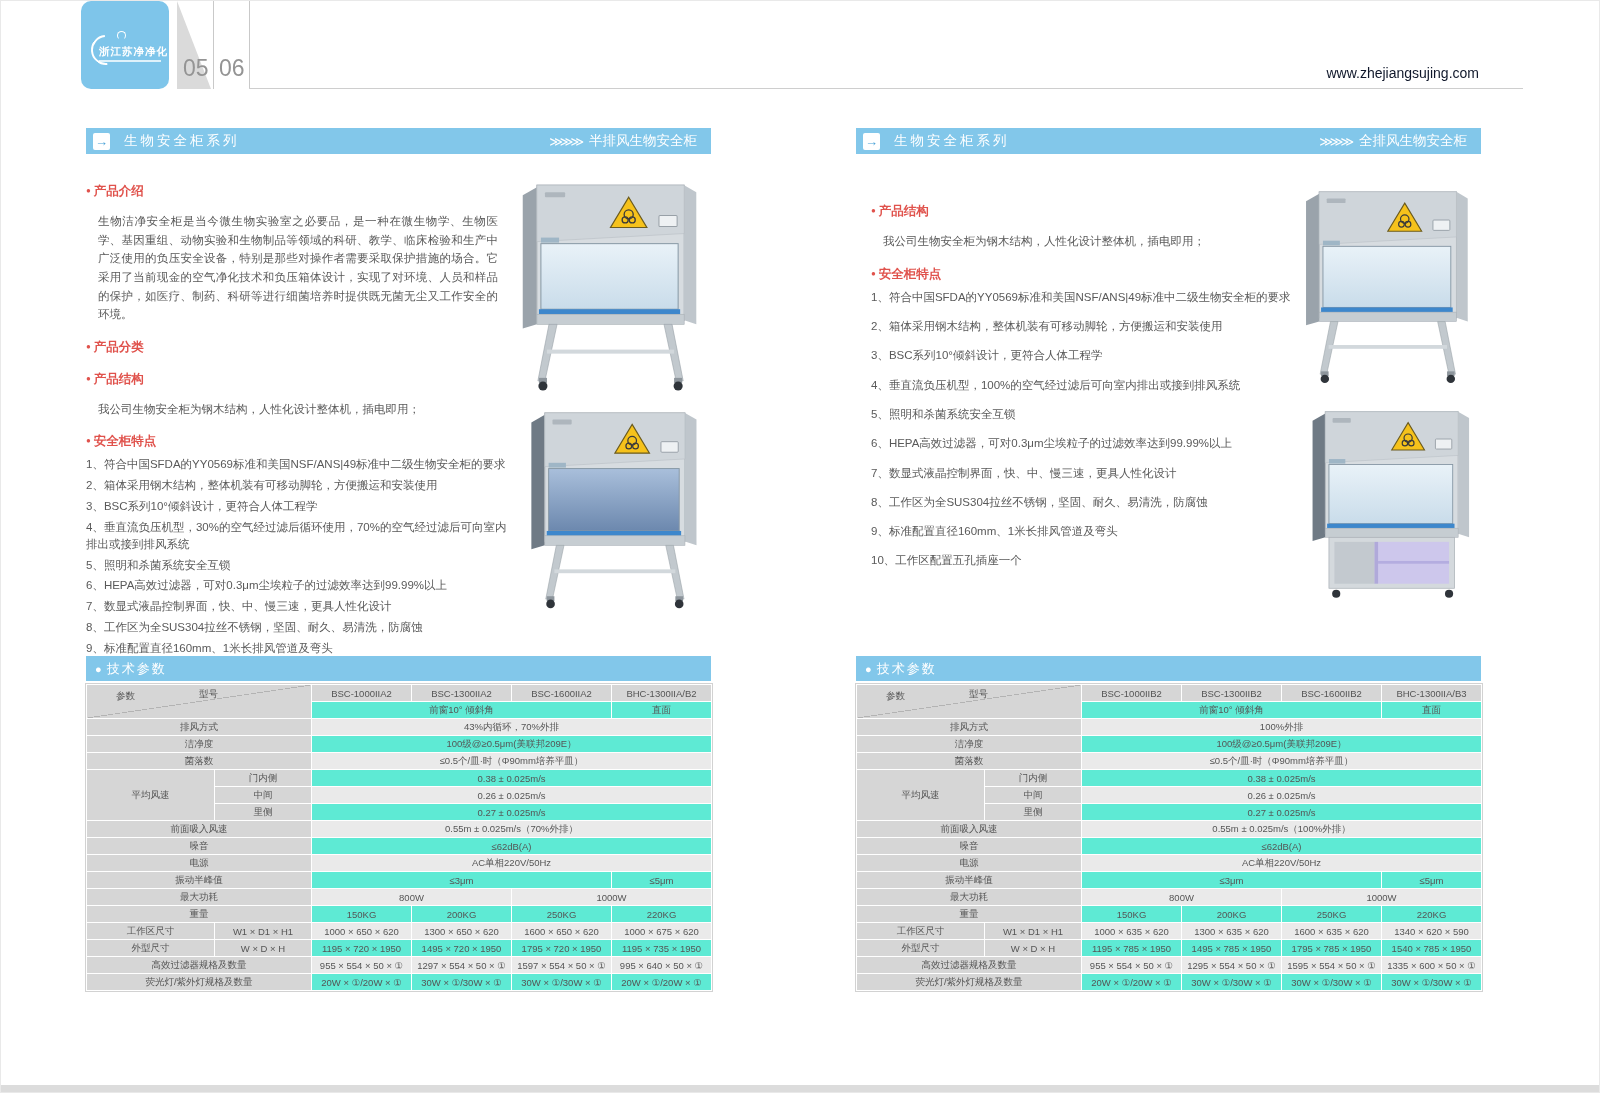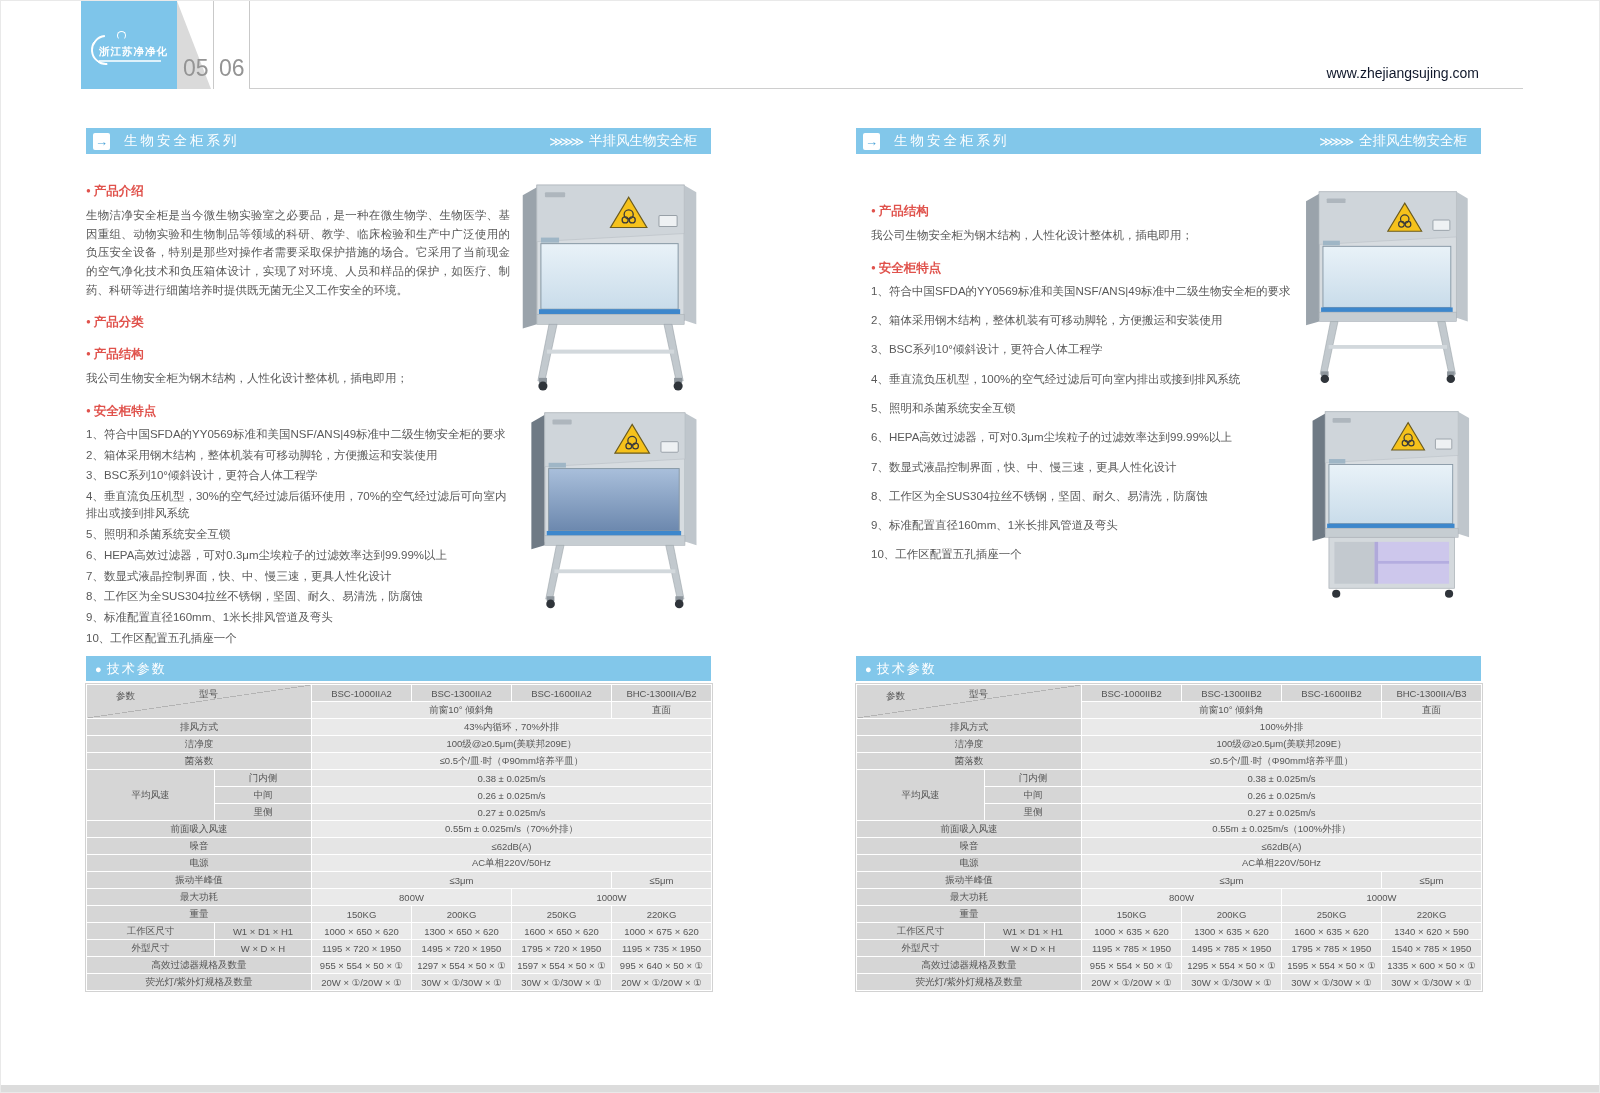--- a/index.html
+++ b/index.html
@@ -1,20 +1,20 @@
 <!DOCTYPE html>
 <html><head>
 <meta charset="utf-8">
 <style>
   *{box-sizing:border-box;margin:0;padding:0;}
   body{margin:0;background:#fff;font-family:"Liberation Sans","DejaVu Sans",sans-serif;}
   .sheet{position:relative;width:1600px;height:1093px;background:#fff;overflow:hidden;border:1px solid #e9e9e9;}
 
   
-  .logo-block{position:absolute;left:80px;top:0;width:96px;height:88px;background:#7ec5ea;}
+  .logo-block{position:absolute;left:80px;top:0;width:88px;height:88px;background:#7ec5ea;border-radius:10px;}
   .logo-arc{position:absolute;left:10px;top:34px;width:30px;height:30px;border:2.5px solid #fff;border-radius:50%;border-right-color:transparent;border-top-color:transparent;transform:rotate(40deg);}
   .logo-arc2{position:absolute;left:36px;top:30px;width:9px;height:9px;border:1.8px solid #fff;border-radius:50%;border-bottom-color:transparent;}
   .logo-text{position:absolute;left:18px;top:44px;color:#fff;font-size:10.5px;font-weight:bold;letter-spacing:1px;white-space:nowrap;}
   .logo-sub{position:absolute;left:18px;top:59px;width:62px;height:2px;background:rgba(255,255,255,.75);}
   .tri{position:absolute;left:176px;top:0;width:34px;height:88px;background:#dadada;clip-path:polygon(0 0,100% 100%,0 100%);}
   .pn{position:absolute;top:54px;font-size:23px;color:#949494;}
   .pn1{left:182px;}.pn2{left:218px;}
   .vl{position:absolute;top:0;width:1px;height:88px;background:#c9c9c9;}
   .vl1{left:212px;}.vl2{left:248px;}
   .hr-top{position:absolute;left:248px;top:87px;width:1274px;height:1px;background:#cecece;}
@@ -28,21 +28,21 @@
   .b-right{margin-left:auto;margin-right:14px;font-size:13.5px;display:flex;align-items:center;gap:5px;}
   .b-chev{font-size:13px;letter-spacing:-3px;padding-right:3px;}
 
   
   .txtcol{position:absolute;width:424px;}
   #txt-left{left:85px;top:182px;}
   #txt-right{left:870px;top:202px;}
   .sec-h{color:#e0524c;font-size:12.5px;font-weight:bold;margin:0 0 6px;}
   .sec-h::before{content:"●";font-size:8px;margin-right:3px;vertical-align:2px;}
   .sec-h.gap{margin-top:15px;}
-  .sec-b{color:#595959;font-size:11.5px;line-height:1.62;margin:0;text-align:justify;}
+  .sec-b{color:#595959;font-size:11.5px;line-height:1.62;margin:12px;text-align:justify;}
   .feats-tight .feat{color:#595959;font-size:11.5px;line-height:1.5;margin:0 0 3.5px;}
   .feats-spaced .feat{color:#595959;font-size:11.5px;line-height:1.55;margin:0 0 11.5px;}
 
   
   .prod{position:absolute;}
   #img-l1{left:503px;top:170px;width:207px;height:224px;}
   #img-l2{left:515px;top:398px;width:192px;height:214px;}
   #img-r1{left:1290px;top:173px;width:188px;height:218px;}
   #img-r2{left:1297px;top:394px;width:182px;height:210px;}
 
@@ -51,21 +51,21 @@
   .tech::before{content:"●";margin-right:5px;font-size:11px;letter-spacing:0;}
   #tech-left{left:85px;}#tech-right{left:855px;}
 
   
   .tblwrap{position:absolute;top:683px;}
   #tbl-left{left:85px;}#tbl-right{left:855px;}
   table{border-collapse:collapse;table-layout:fixed;width:625px;outline:1px solid #d2d2d2;}
   td{border:1px solid #fff;height:17px;font-size:9.5px;color:#555;text-align:center;padding:0 1px;white-space:nowrap;overflow:hidden;}
   td.lb,td.hd{background:#d6d6d6;}
   td.g{background:#eaeaea;}
-  td.w{background:#e5e5e5;margin-left:8px;}
+  td.w{background:#5eead4;margin-left:8px;}
   td.diag{background:#d6d6d6;position:relative;padding:0;}
   td.diag::after{content:"";position:absolute;inset:0;background:linear-gradient(to bottom right,transparent 49.4%,#b3b3b3 49.4%,#b3b3b3 50.6%,transparent 50.6%);}
   .d1{position:absolute;top:3px;left:50%;z-index:1;}
   .d2{position:absolute;bottom:15px;left:13%;z-index:1;}
 
   .foot{position:absolute;left:0;bottom:0;width:100%;height:7px;background:#dcdcdc;}
 </style>
 </head>
 <body>
 

